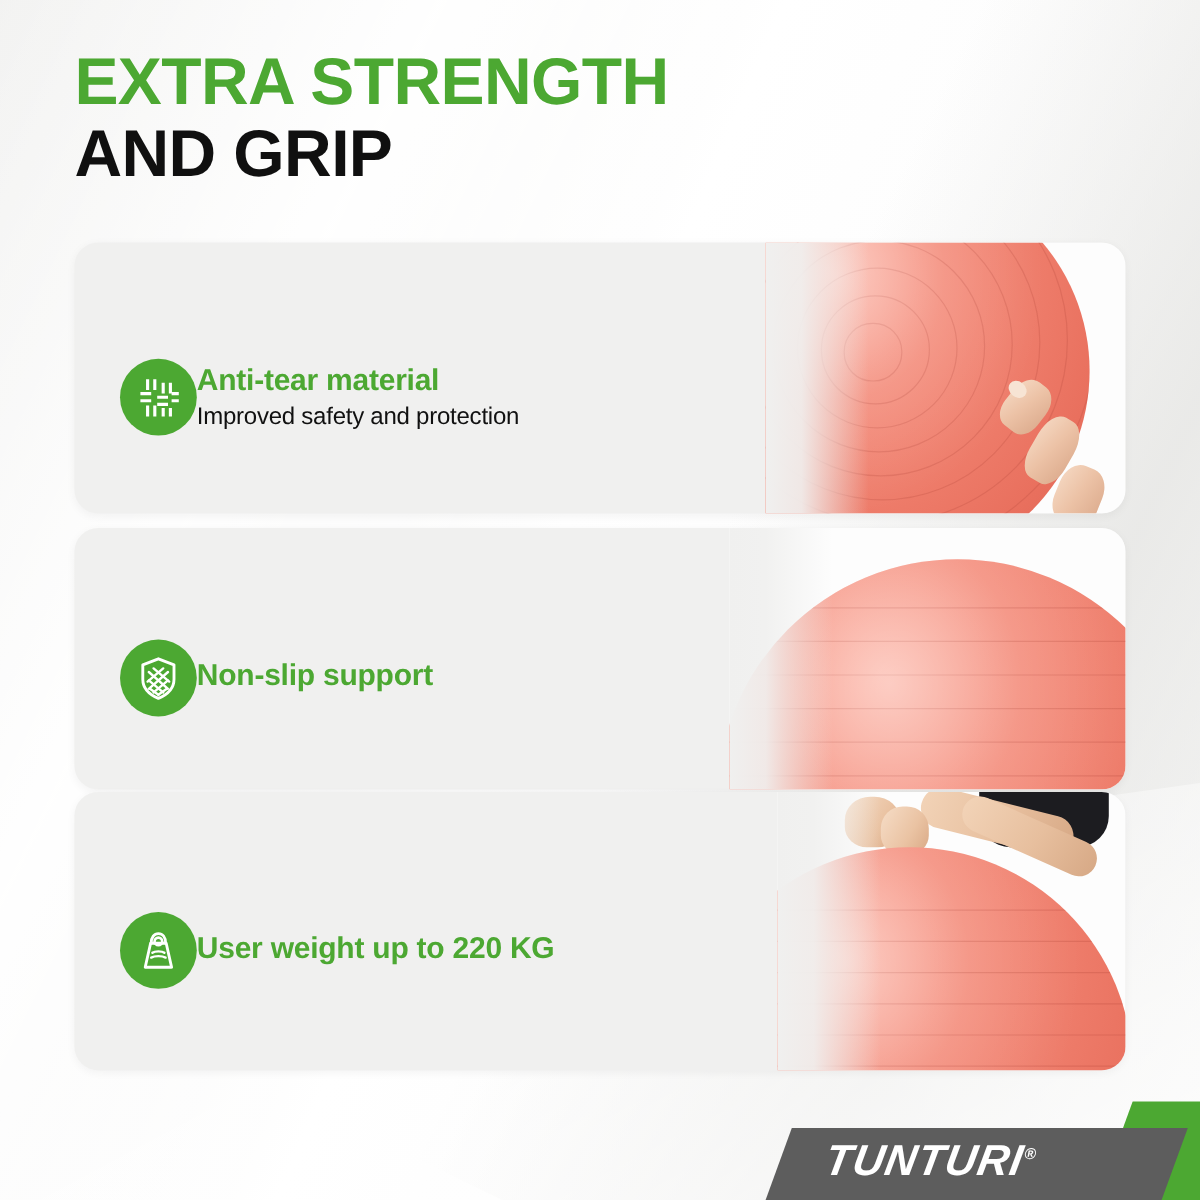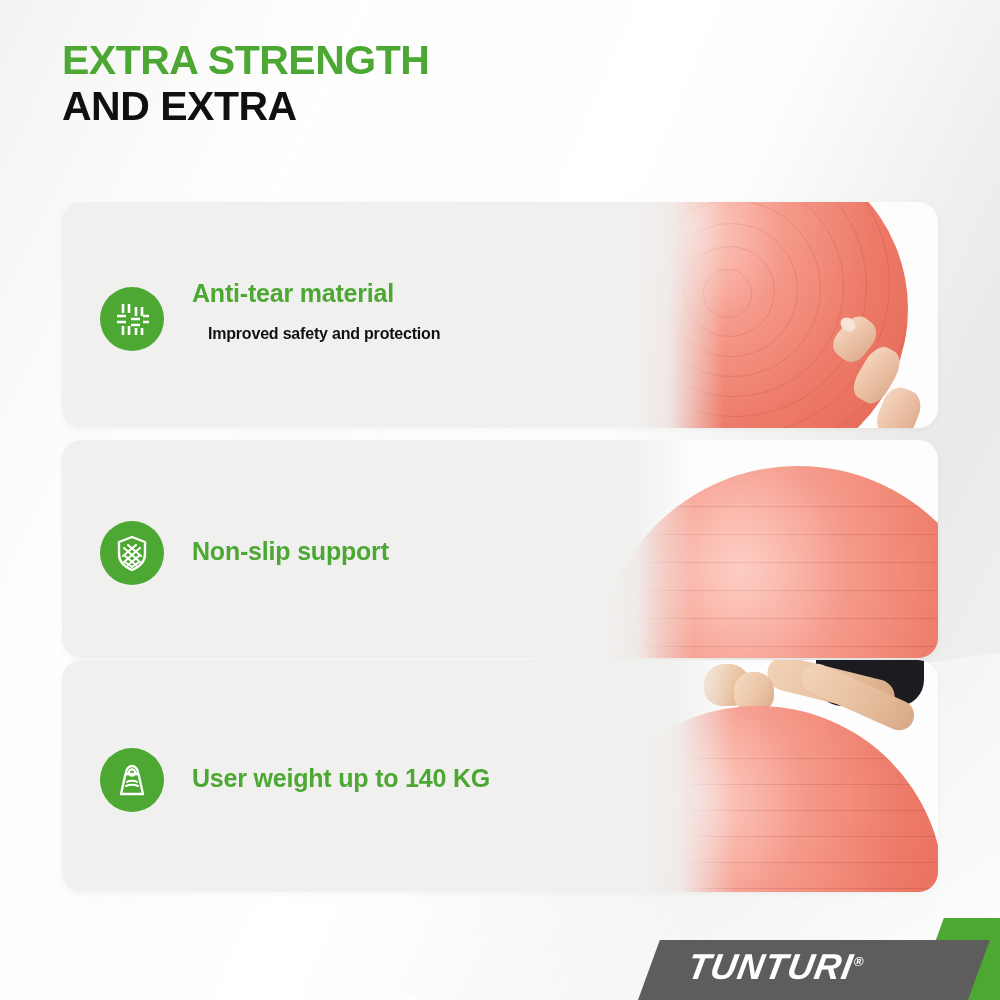--- a/index.html
+++ b/index.html
@@ -30,55 +30,55 @@
     background:linear-gradient(160deg, rgba(255,255,255,0) 0%, rgba(255,255,255,.9) 60%);
     transform:rotate(-8deg);pointer-events:none;
   }
 
   
   .headline{
     position:absolute;left:62px;top:40px;width:760px;
     line-height:1.02;letter-spacing:-0.5px;
   }
   .headline .l1,.headline .l2{
-    display:block;font-size:41px;font-weight:bold;
+    display:block;font-size:55px;font-weight:bold;
     font-family:"Liberation Sans", sans-serif;
   }
   .headline .l1{color:#4CA832;}
   .headline .l2{color:#101010;margin-top:4px;}
 
   
   .card{
     position:absolute;left:62px;width:876px;
     background:#f0f0ef;border-radius:20px;overflow:hidden;
     box-shadow:0 2px 7px rgba(0,0,0,.045);
   }
   #card-0{top:202px;height:226px;}
   #card-1{top:440px;height:218px;}
   #card-2{top:660px;height:232px;}
 
   .card-body{
-    position:absolute;left:0;top:4px;height:100%;
-    display:flex;align-items:center;gap:28px;
+    position:absolute;left:0;top:16px;height:100%;
+    display:flex;align-items:center;
     padding-left:38px;box-sizing:border-box;z-index:3;
   }
   .icon-badge{
     width:64px;height:64px;border-radius:50%;
     background:#4CA832;flex:0 0 64px;
     display:flex;align-items:center;justify-content:center;
   }
   .icon-badge svg{display:block;}
   .card-text{max-width:500px;}
   .card-title{
     font-size:25px;font-weight:bold;color:#4CA832;
     margin:0 0 3px 0;letter-spacing:-0.2px;
   }
   .card-desc{
-    font-size:16px;color:#111111;margin:16px;
-    line-height:1.22;letter-spacing:-0.2px;font-weight:bold;
+    font-size:20px;color:#111111;margin:0;
+    line-height:1.22;letter-spacing:-0.2px;font-weight:normal;
   }
 
   
   .photo{
     position:absolute;right:0;top:0;height:100%;overflow:hidden;z-index:1;
     background:#fdfdfd;
   }
   #photo-0{width:300px;}
   #photo-1{width:330px;}
   #photo-2{width:290px;}
@@ -154,21 +154,21 @@
 <body>
 
 <div id="page">
 
   <div class="bg-sheen-a"></div>
   <div class="bg-sheen-b"></div>
   <div class="bg-sheen-c"></div>
 
   <div class="headline">
     <span class="l1">EXTRA STRENGTH</span>
-    <span class="l2">AND EXTRA</span>
+    <span class="l2">AND GRIP</span>
   </div>
 
   <div class="card" id="card-0">
 
     <div class="photo" id="photo-0">
       <div class="ball" style="left:-60px;top:-58px;width:330px;height:330px;">
         <div class="rings">
           <span style="left:38%;top:38%;width:14%;height:14%;"></span>
           <span style="left:32%;top:31%;width:27%;height:27%;"></span>
           <span style="left:26%;top:24%;width:40%;height:40%;"></span>
@@ -283,21 +283,21 @@
       <div class="icon-badge">
         <svg width="40" height="40" viewBox="0 0 40 40" aria-hidden="true">
           <path d="M14 14 C14 9 16.5 6 20 6 C23.5 6 26 9 26 14" fill="none" stroke="#ffffff" stroke-width="2.4" stroke-linecap="round"></path>
           <circle cx="20" cy="12.5" r="3.2" fill="none" stroke="#ffffff" stroke-width="2.2"></circle>
           <path d="M13.5 14 H26.5 L31 34 H9 Z" fill="none" stroke="#ffffff" stroke-width="2.4" stroke-linejoin="round"></path>
           <path d="M15 22 C17 20.4 23 20.4 25 22" fill="none" stroke="#ffffff" stroke-width="2" stroke-linecap="round"></path>
           <path d="M14 26 C17 24.4 23 24.4 26 26" fill="none" stroke="#ffffff" stroke-width="2" stroke-linecap="round"></path>
         </svg>
       </div>
       <div class="card-text">
-        <p class="card-title">User weight up to 140 KG</p>
+        <p class="card-title">User weight up to 220 KG</p>
       </div>
     </div>
   </div>
 
   <div class="brand">
     <div class="green"></div>
     <div class="slab"></div>
     <div class="wordmark">
       <span>TUNTURI</span><sup>®</sup>
     </div>

